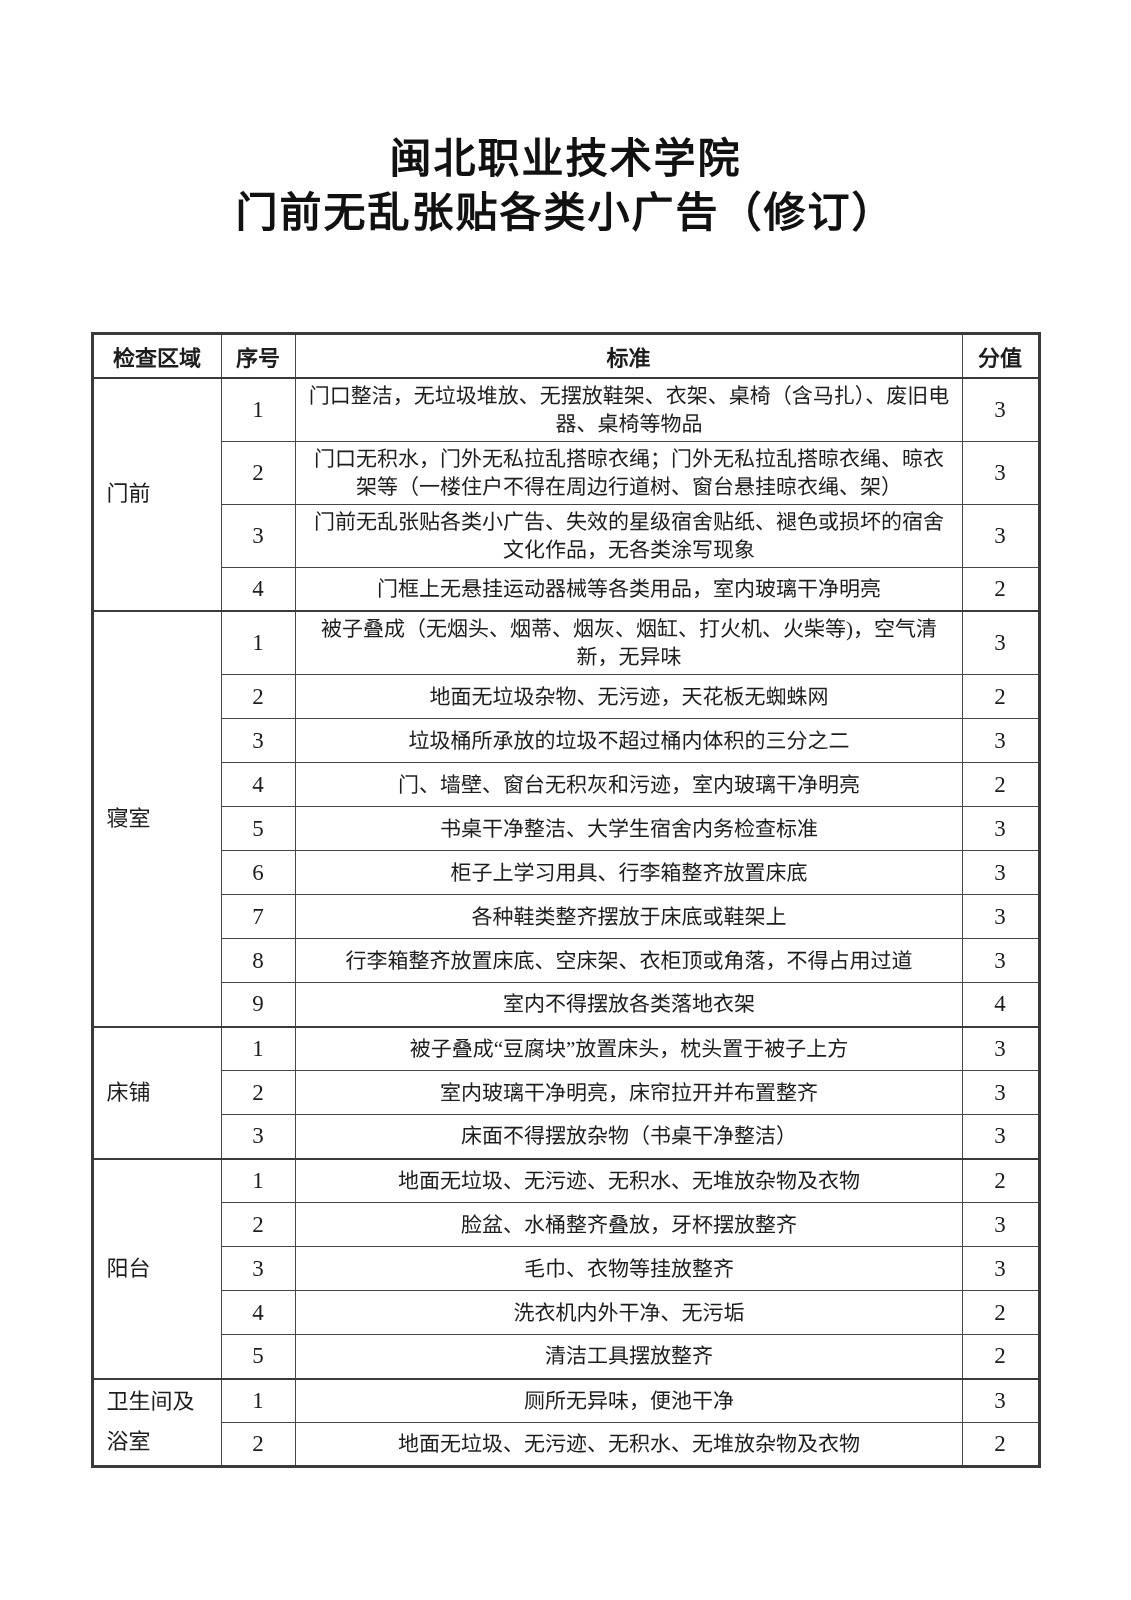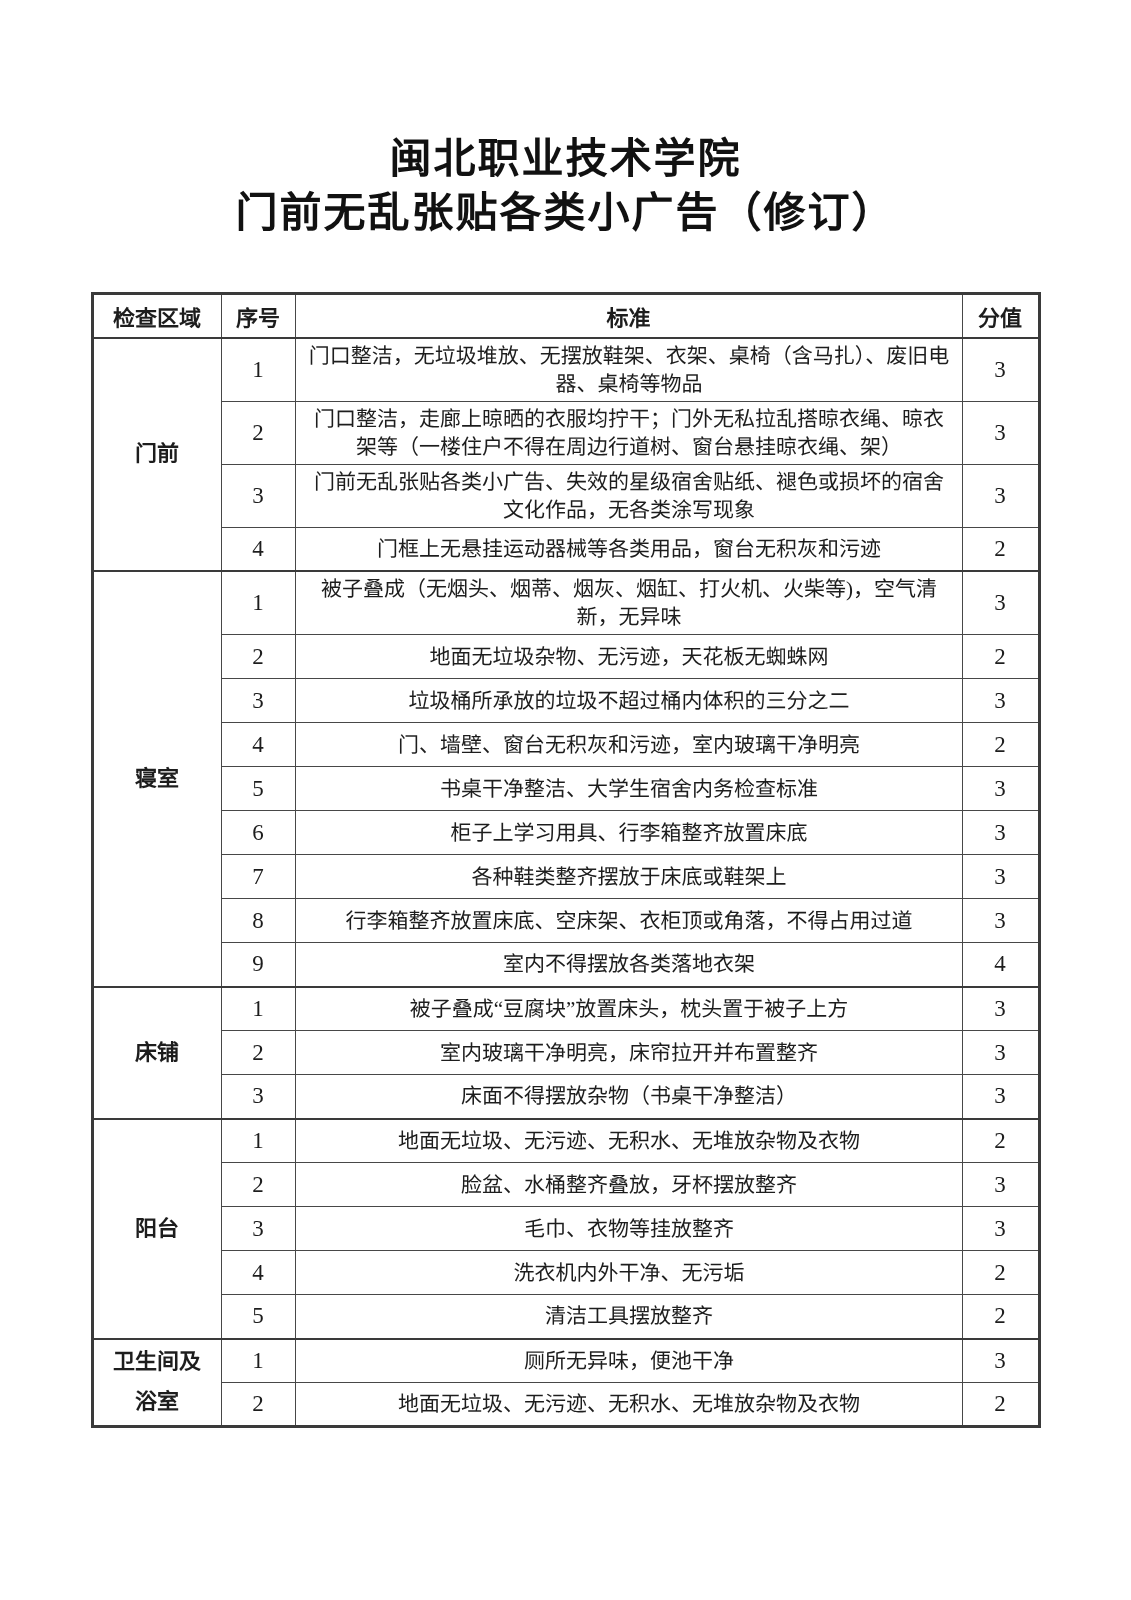--- a/index.html
+++ b/index.html
@@ -29,21 +29,21 @@
     line-height: 54px;
     letter-spacing: 2px;
     color: #111111;
   }
   .doc-title .title-line { display: block; }
 
   table.standards {
     border-collapse: collapse;
     table-layout: fixed;
     width: 947px;
-    margin: 52px auto 0 auto;
+    margin: 92px auto 0 auto;
     border: 3px solid #3a3a3a;
     font-size: 21px;
   }
   col.c-area  { width: 129px; }
   col.c-no    { width: 74px; }
   col.c-std   { width: 667px; }
   col.c-score { width: 77px; }
 
   th, td {
     border: 1.5px solid #474747;
@@ -54,22 +54,21 @@
     height: 44px;
     font-size: 22px;
     font-weight: bold;
     text-align: center;
     border-bottom: 2.5px solid #3a3a3a;
   }
   tbody tr { height: 44px; }
   tr.section-start td { border-top: 2.5px solid #3a3a3a; }
 
   td.area-cell {
-    text-align: center;
-    font-weight: bold;
+    font-weight: normal;
     font-size: 22px;
     padding: 0 13px;
     line-height: 40px;
   }
   td.no-cell {
     text-align: center;
     font-size: 23px;
     font-family: "Liberation Serif", "DejaVu Serif", serif;
   }
   td.standard-cell {
@@ -111,31 +110,31 @@
     </thead>
     <tbody>
         <tr>
           <td rowspan="4" class="area-cell">门前</td>
           <td class="no-cell">1</td>
           <td class="standard-cell">门口整洁，无垃圾堆放、无摆放鞋架、衣架、桌椅（含马扎）、废旧电器、桌椅等物品</td>
           <td class="score-cell">3</td>
         </tr>
         <tr>
           <td class="no-cell">2</td>
-          <td class="standard-cell">门口整洁，走廊上晾晒的衣服均拧干；门外无私拉乱搭晾衣绳、晾衣架等（一楼住户不得在周边行道树、窗台悬挂晾衣绳、架）</td>
+          <td class="standard-cell">门口无积水，门外无私拉乱搭晾衣绳；门外无私拉乱搭晾衣绳、晾衣架等（一楼住户不得在周边行道树、窗台悬挂晾衣绳、架）</td>
           <td class="score-cell">3</td>
         </tr>
         <tr>
           <td class="no-cell">3</td>
           <td class="standard-cell">门前无乱张贴各类小广告、失效的星级宿舍贴纸、褪色或损坏的宿舍文化作品，无各类涂写现象</td>
           <td class="score-cell">3</td>
         </tr>
         <tr>
           <td class="no-cell">4</td>
-          <td class="standard-cell">门框上无悬挂运动器械等各类用品，窗台无积灰和污迹</td>
+          <td class="standard-cell">门框上无悬挂运动器械等各类用品，室内玻璃干净明亮</td>
           <td class="score-cell">2</td>
         </tr>
         <tr class="section-start">
           <td rowspan="9" class="area-cell">寝室</td>
           <td class="no-cell">1</td>
           <td class="standard-cell">被子叠成（无烟头、烟蒂、烟灰、烟缸、打火机、火柴等)，空气清新，无异味</td>
           <td class="score-cell">3</td>
         </tr>
         <tr>
           <td class="no-cell">2</td>

